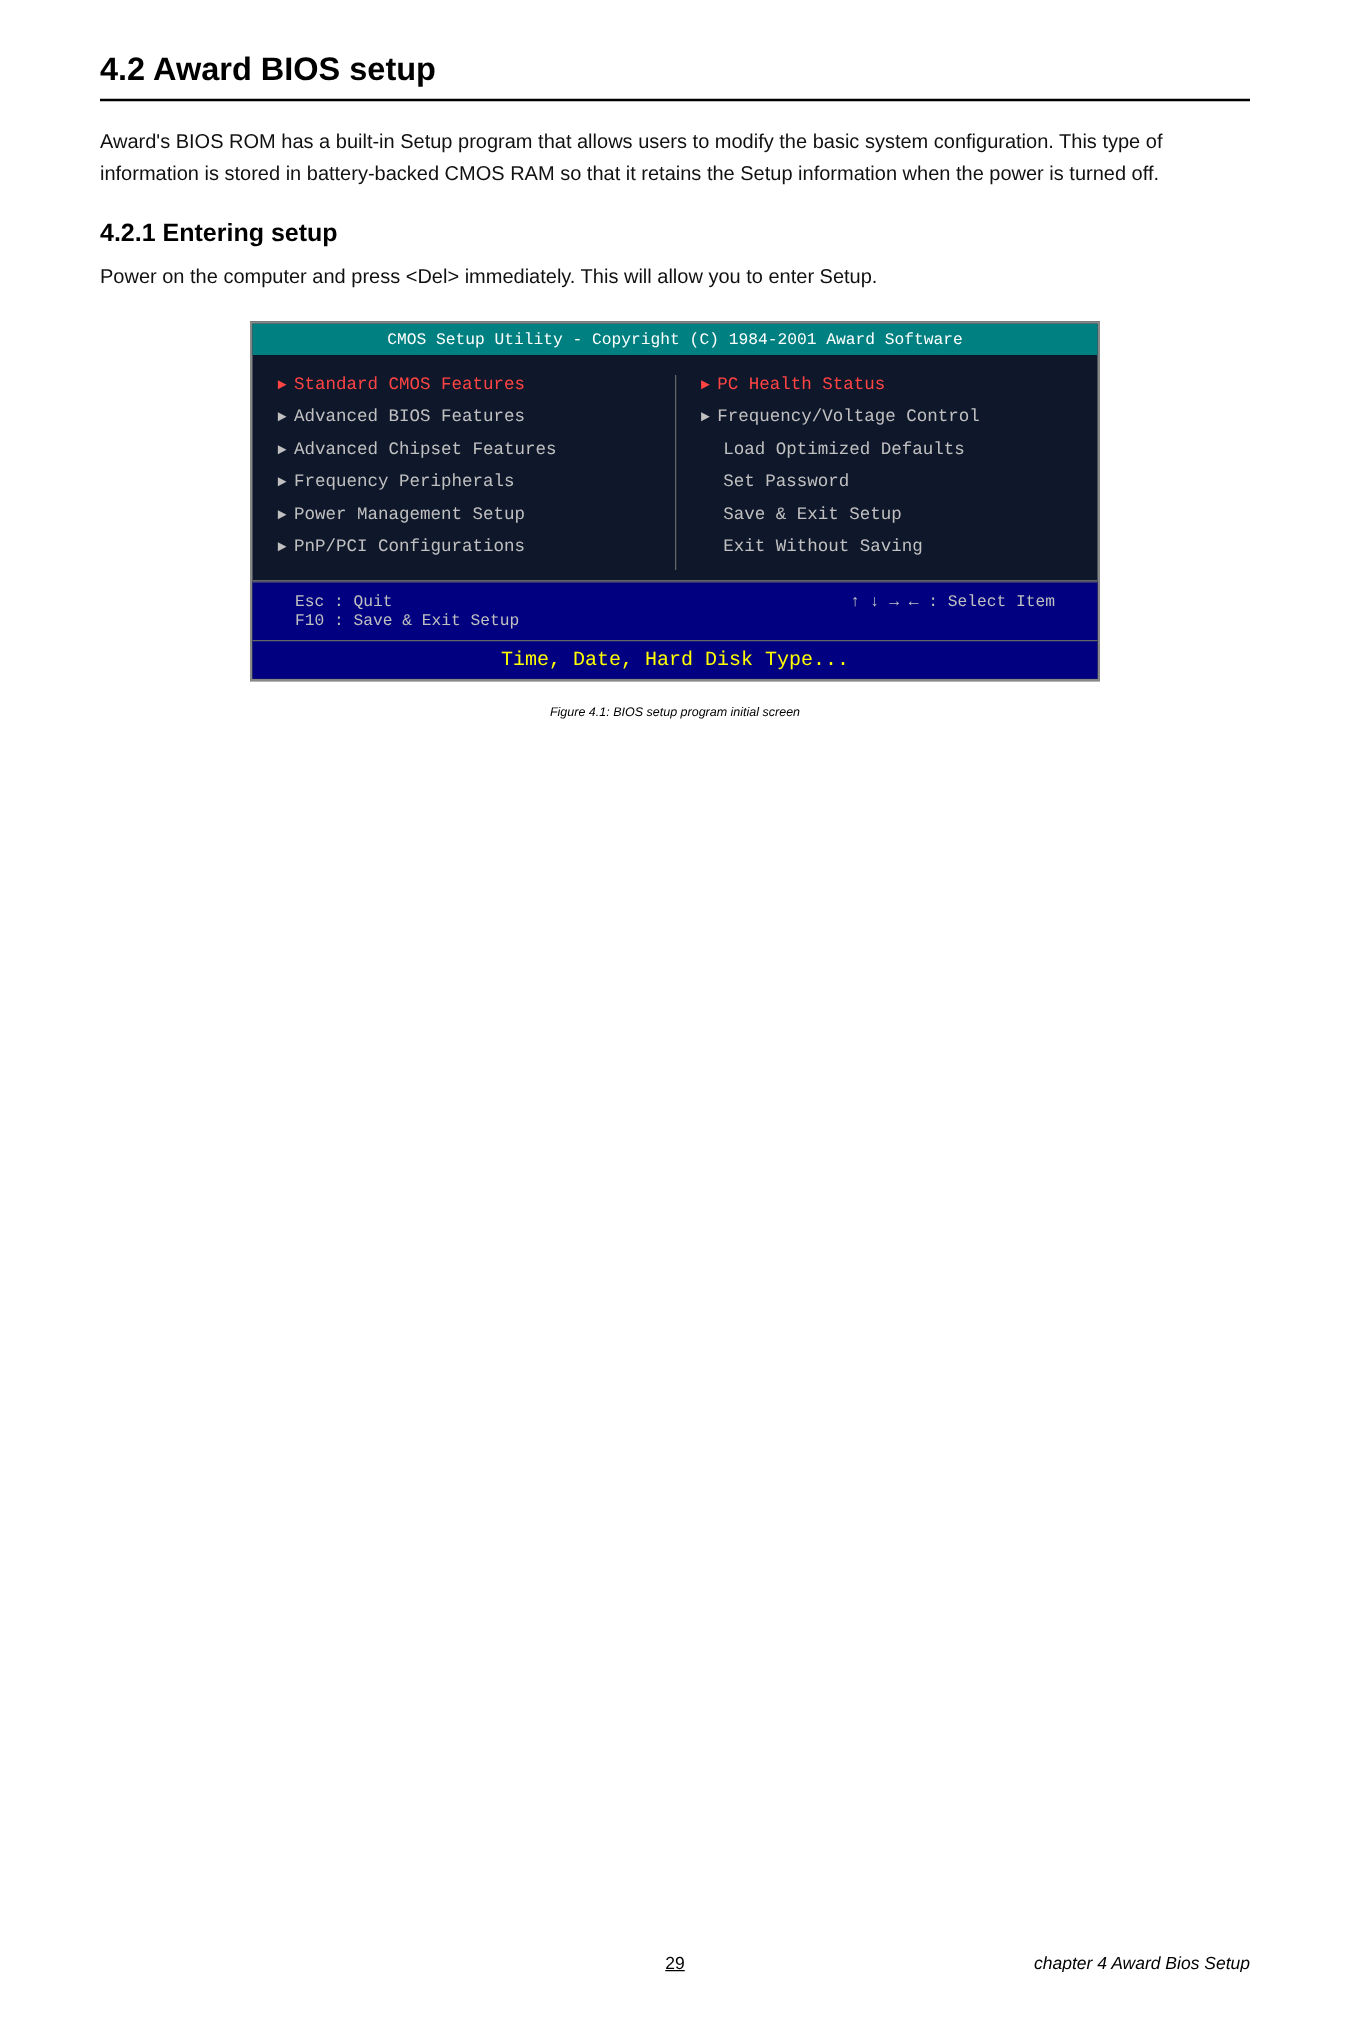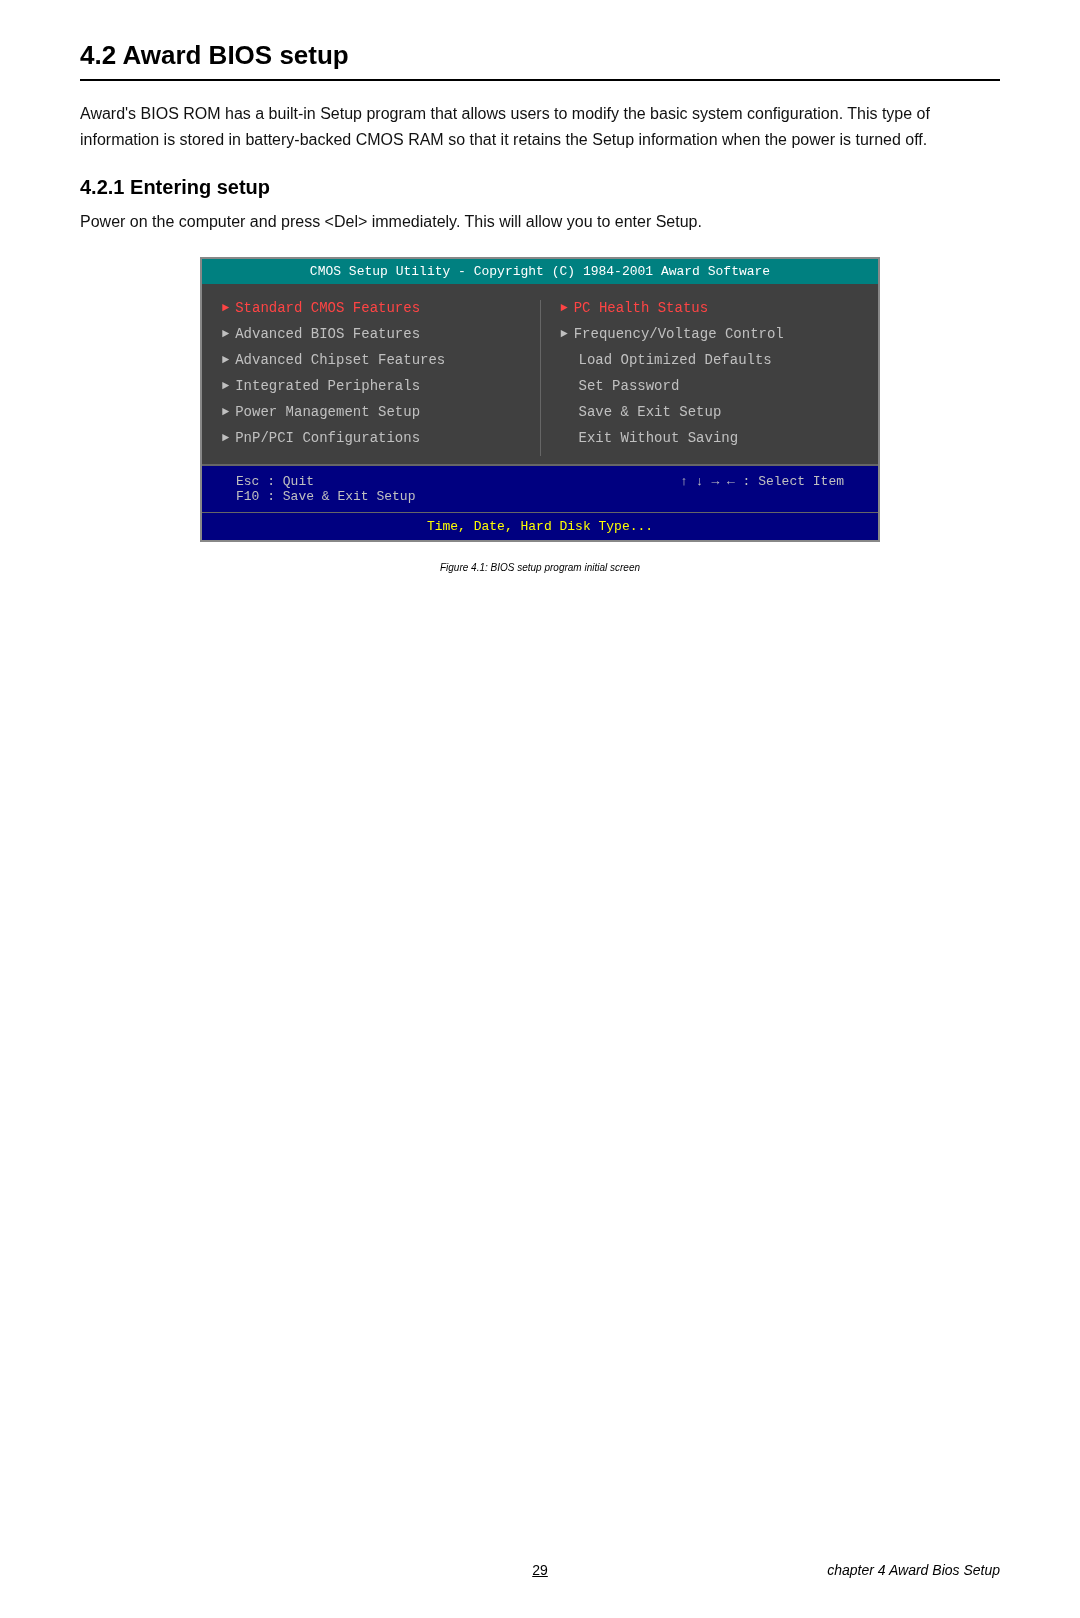--- a/index.html
+++ b/index.html
@@ -32,21 +32,21 @@
     .sub-intro-text {
       font-size: 16px;
       line-height: 1.6;
       margin-bottom: 22px;
       color: #111;
     }
 
     
     .bios-container {
       border: 2px solid #888;
-      background: #404040;
+      background: #0f172a;
       color: #c0c0c0;
       font-family: 'Courier New', Courier, monospace;
       font-size: 14px;
       margin-bottom: 20px;
       width: 680px;
       margin-left: auto;
       margin-right: auto;
     }
     .bios-title-bar {
       background: #008080;
@@ -97,21 +97,21 @@
       color: #c0c0c0;
     }
     .bios-footer-right {
       color: #c0c0c0;
     }
     .bios-status-bar {
       background: #000080;
       text-align: center;
       padding: 6px 0;
       color: #ffff00;
-      font-size: 13px;
+      font-size: 16px;
       border-top: 1px solid #666;
     }
 
     .figure-caption {
       text-align: center;
       font-style: italic;
       font-size: 10px;
       margin-top: 10px;
       margin-bottom: 30px;
     }
@@ -170,21 +170,21 @@
         <div class="bios-item">
           <span class="arrow">►</span>
           <span>Advanced BIOS Features</span>
         </div>
         <div class="bios-item">
           <span class="arrow">►</span>
           <span>Advanced Chipset Features</span>
         </div>
         <div class="bios-item">
           <span class="arrow">►</span>
-          <span>Integrated Peripherals</span>
+          <span>Frequency Peripherals</span>
         </div>
         <div class="bios-item">
           <span class="arrow">►</span>
           <span>Power Management Setup</span>
         </div>
         <div class="bios-item">
           <span class="arrow">►</span>
           <span>PnP/PCI Configurations</span>
         </div>
       </div>

